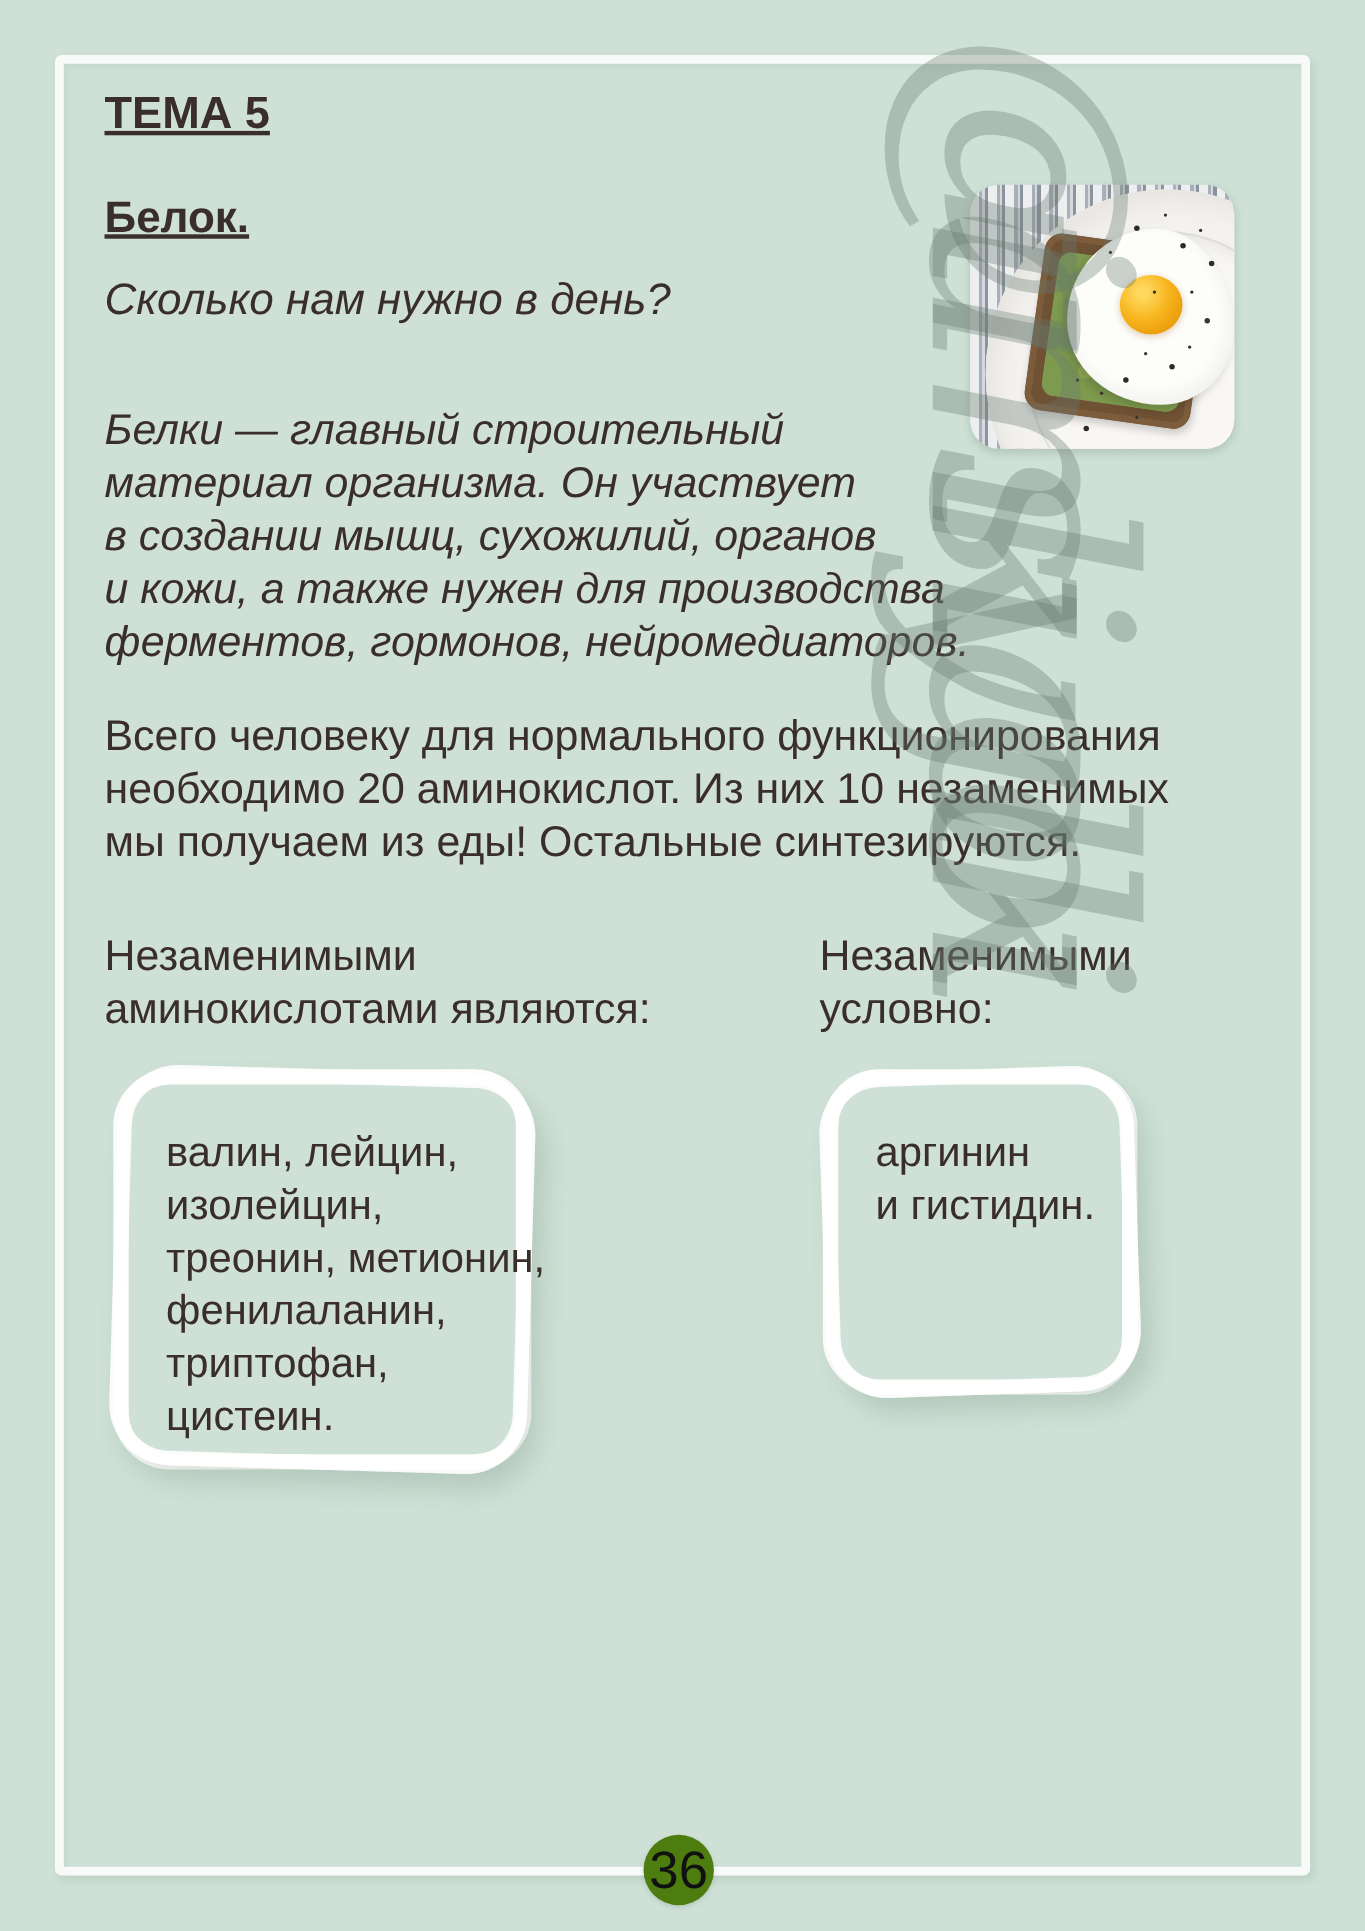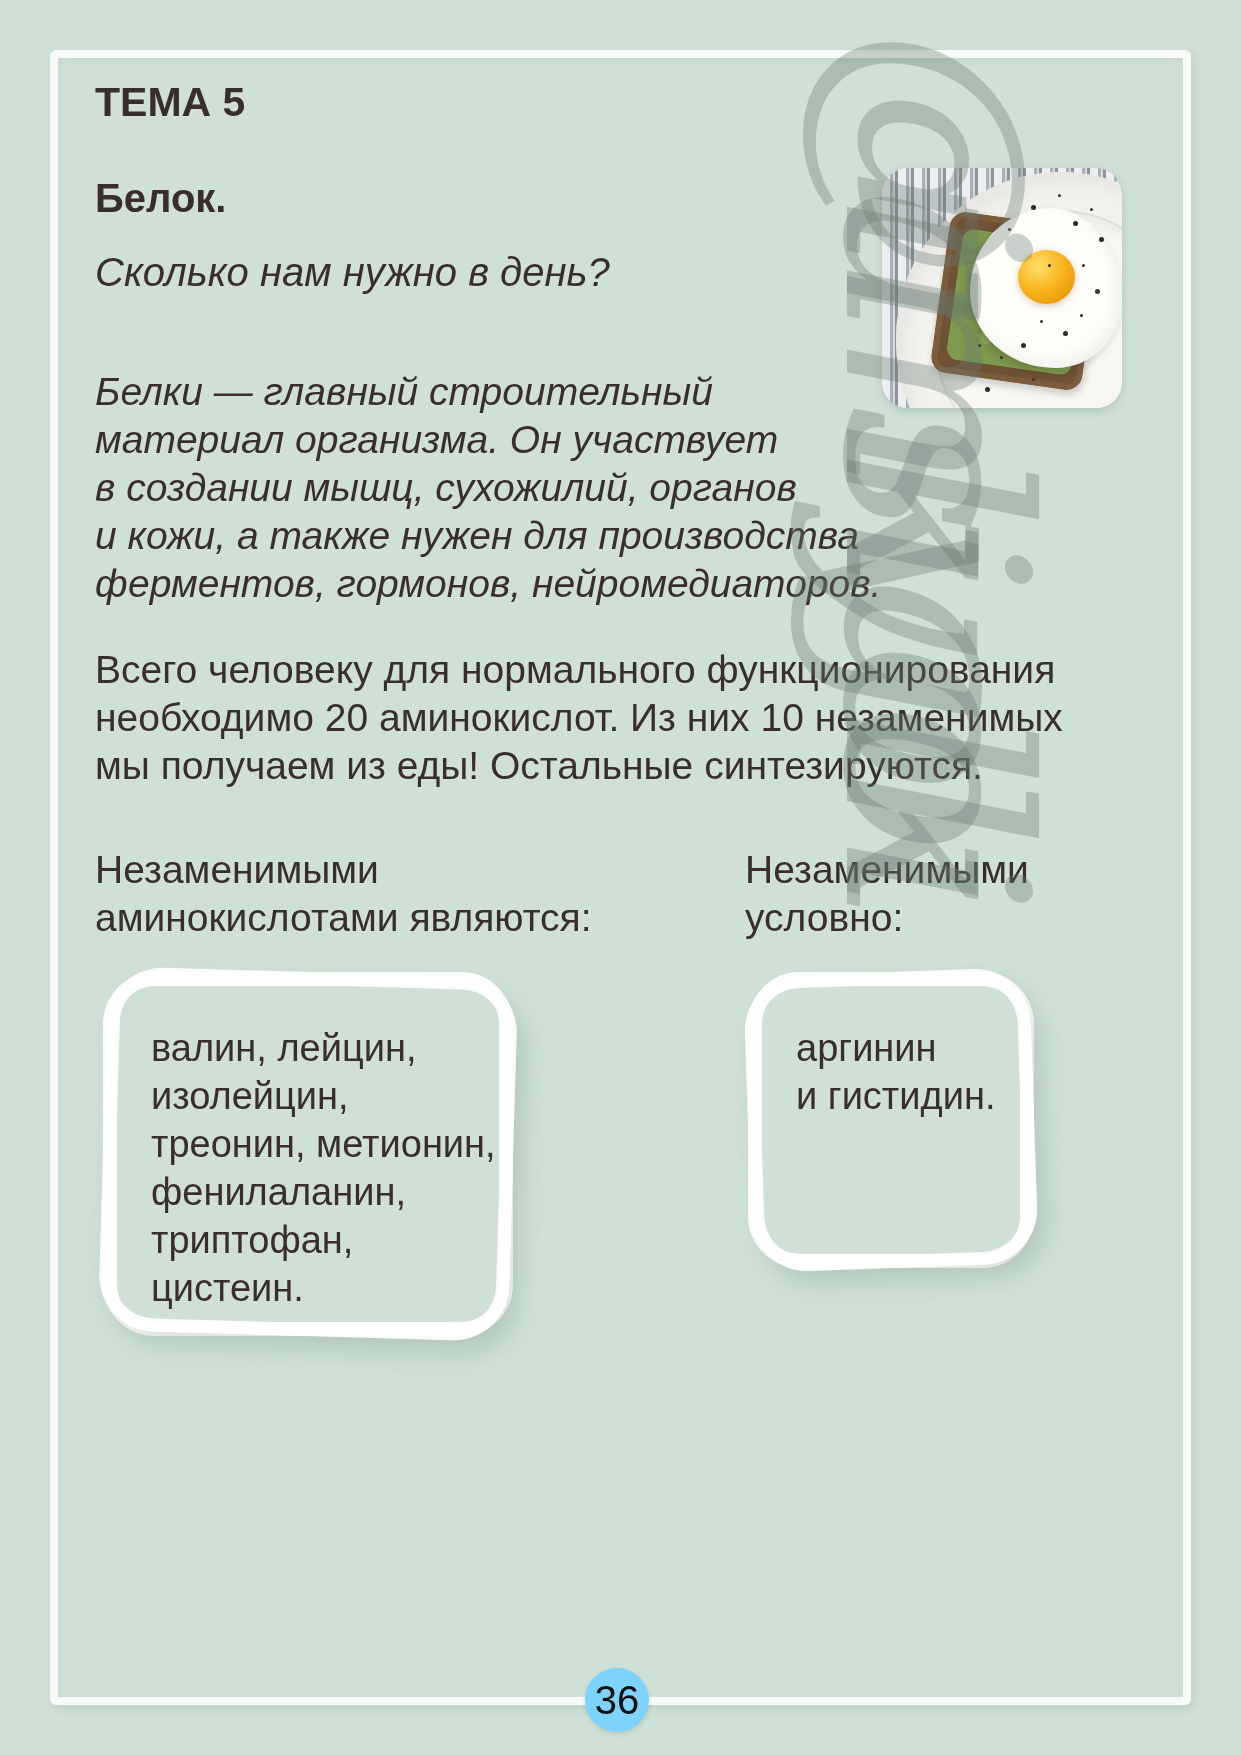--- a/index.html
+++ b/index.html
@@ -24,21 +24,21 @@
   .watermark{
     position:absolute;left:808px;top:28px;height:1560px;
     writing-mode:vertical-rl;
     font-family:"DejaVu Serif", serif;font-style:italic;
     font-size:252px;line-height:1;letter-spacing:-86px;
     color:rgba(103,121,112,0.34);
     z-index:9;pointer-events:none;white-space:nowrap;
   }
 
   .txt{position:absolute;white-space:pre-line;line-height:48px;font-size:39px;}
-  .bold{font-weight:bold;}
+  .bold{font-weight:bold;text-decoration:underline;}
 
   .topic{left:95px;top:78px;font-size:41px;}
   .title{left:95px;top:174px;font-size:40px;text-align:center;}
   .question{left:95px;top:248px;font-size:40px;font-style:italic;}
   .intro{left:95px;top:368px;font-style:italic;}
   .amino{left:95px;top:646px;}
   .heading-left{left:95px;top:846px;}
   .heading-right{left:745px;top:846px;}
   .conclusion{left:95px;top:1384px;}
 
@@ -47,21 +47,21 @@
     position:absolute;box-sizing:border-box;
     border:14px solid #ffffff;border-radius:52px;
     z-index:3;
   }
   .amino-box::before{
     content:"";position:absolute;left:-14px;top:-14px;right:-14px;bottom:-14px;
     border:13px solid rgba(255,255,255,0.88);border-radius:56px;
     transform:rotate(1.7deg);z-index:-1;
     box-shadow:10px 14px 22px rgba(45,80,60,0.16);
   }
-  .box-left{left:103px;top:972px;width:410px;height:364px;}
+  .box-left{left:103px;top:972px;width:380px;height:364px;}
   .box-right{left:748px;top:972px;width:286px;height:296px;}
   .box-right::before{transform:rotate(-2deg);}
   .box-text{position:relative;margin:38px 0 0 34px;width:max-content;
     white-space:pre-line;line-height:48px;font-size:38px;}
 
   
   .photo{
     position:absolute;left:882px;top:168px;width:240px;height:240px;
     border-radius:26px;overflow:hidden;z-index:2;
     background:repeating-linear-gradient(90deg,
@@ -97,23 +97,23 @@
       150px 38px 0 1px #2e2b24, 176px 26px 0 #3a352c, 192px 54px 0 1px #2e2b24,
       208px 40px 0 #3a352c, 218px 70px 0 1px #2e2b24, 200px 96px 0 #2e2b24,
       214px 122px 0 1px #3a352c, 198px 146px 0 #2e2b24, 182px 164px 0 1px #2e2b24,
       158px 152px 0 #3a352c, 140px 176px 0 1px #2e2b24, 118px 188px 0 #3a352c,
       96px 176px 0 #2e2b24, 166px 96px 0 #2e2b24, 126px 60px 0 #3a352c,
       104px 220px 0 1px #2e2b24, 150px 210px 0 #3a352c;}
 
   
   .page-circle{
     position:absolute;left:585px;top:1668px;width:64px;height:64px;
-    border-radius:50%;background:#7dd3fc;z-index:4;
+    border-radius:50%;background:#4d7c0f;z-index:4;
     display:flex;align-items:center;justify-content:center;
-    font-size:40px;color:#111111;
+    font-size:48px;color:#111111;
     box-shadow:0 2px 5px rgba(40,70,55,0.15);
   }
 </style>
 </head>
 <body>
 
 <div class="page">
 
   <div class="frame"></div>
 

